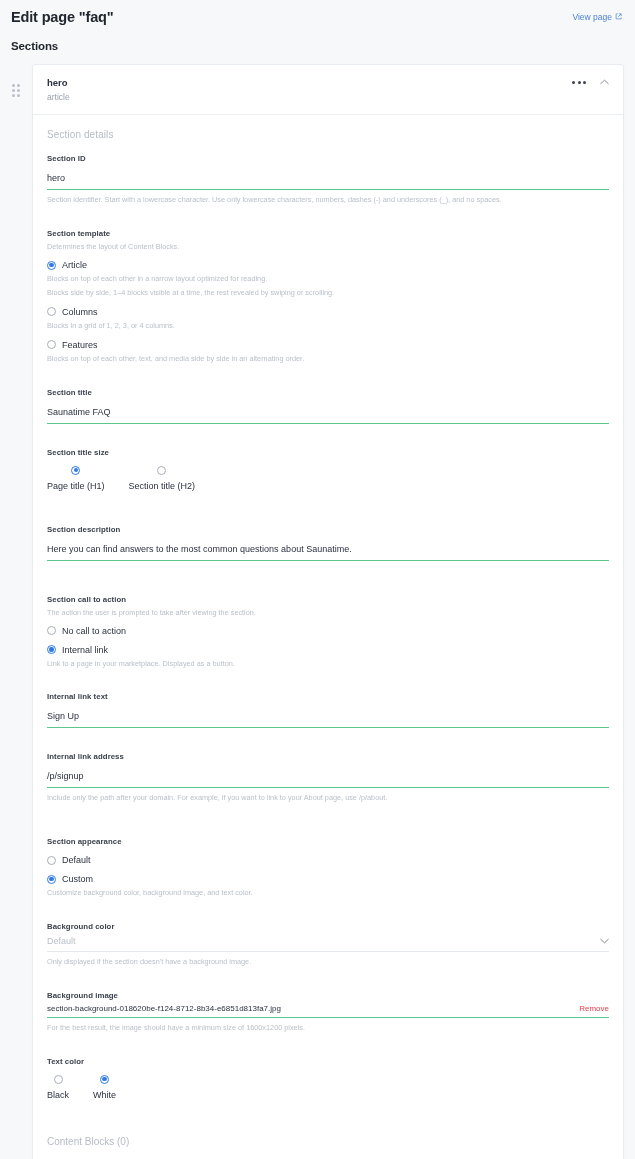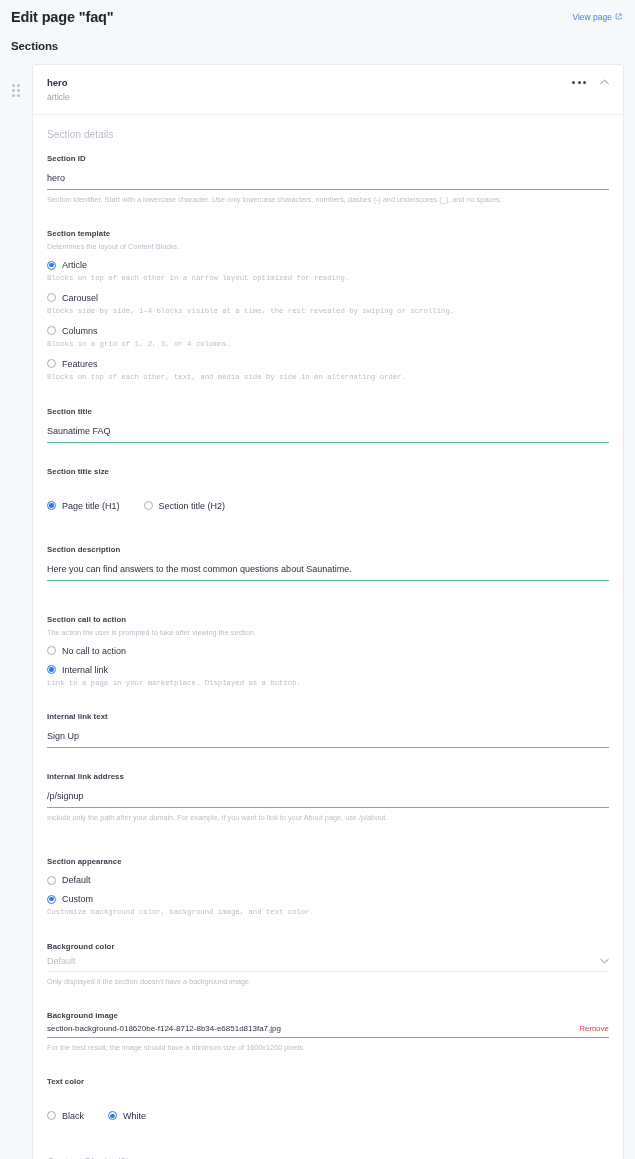--- a/index.html
+++ b/index.html
@@ -164,42 +164,42 @@
     border-bottom: 1px solid #e4e7ec;
     padding: 1px 0 5px 0;
     cursor: pointer;
   }
   .select-value { font-size: 9px; color: #b9bfc9; }
   .select-caret { line-height: 0; }
 
   
   .radio-row { display: flex; align-items: center; gap: 6px; margin-top: 9px; }
   .radio-group-inline { display: flex; align-items: center; gap: 24px; margin-top: 9px; }
-  .radio-group-inline .radio-row { margin-top: 16px; }
+  .radio-group-inline .radio-row { margin-top: 0; flex-direction: column; }
   .radio {
     width: 9px; height: 9px;
     border-radius: 50%;
     border: 1px solid #a8aeba;
     background: #fff;
     flex: 0 0 auto;
     position: relative;
     cursor: pointer;
   }
   .radio.checked { border: 1px solid #2f7ae5; }
   .radio.checked::after {
     content: "";
     position: absolute;
     left: 50%; top: 50%;
     width: 4.2px; height: 4.2px;
     margin: -2.1px 0 0 -2.1px;
     border-radius: 50%;
     background: #2f7ae5;
   }
   .radio-label { font-size: 9px; color: #2d3142; cursor: pointer; }
-  .radio-desc { font-size: 7.3px; color: #b9bfc9; margin-top: 4px; margin-left: 0px; line-height: 1.35; font-family: Liberation Mono, monospace; }
+  .radio-desc { font-size: 7.3px; color: #b9bfc9; margin-top: 4px; margin-left: 0px; line-height: 1.35; }
 
   .spacer-sm { height: 10px; }
   .spacer-md { height: 20px; }
 
   .content-blocks-label {
     font-size: 10px;
     color: #b6bcc6;
     margin-top: 36px;
     margin-bottom: 16px;
   }
@@ -275,24 +275,20 @@
 
         <div>
           <div>
             <div class="radio-row">
               <span class="radio checked"></span>
               <span class="radio-label">Article</span>
             </div>
             <div class="radio-desc">Blocks on top of each other in a narrow layout optimized for reading.</div>
           </div>
           <div>
-            <div class="radio-row">
-              <span class="radio"></span>
-              <span class="radio-label">Carousel</span>
-            </div>
             <div class="radio-desc">Blocks side by side, 1–4 blocks visible at a time, the rest revealed by swiping or scrolling.</div>
           </div>
           <div>
             <div class="radio-row">
               <span class="radio"></span>
               <span class="radio-label">Columns</span>
             </div>
             <div class="radio-desc">Blocks in a grid of 1, 2, 3, or 4 columns.</div>
           </div>
           <div>

